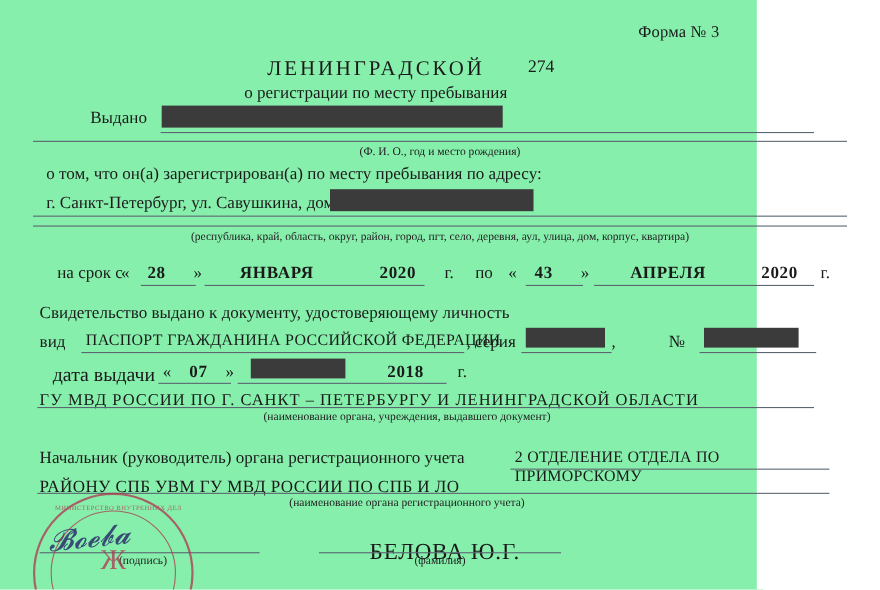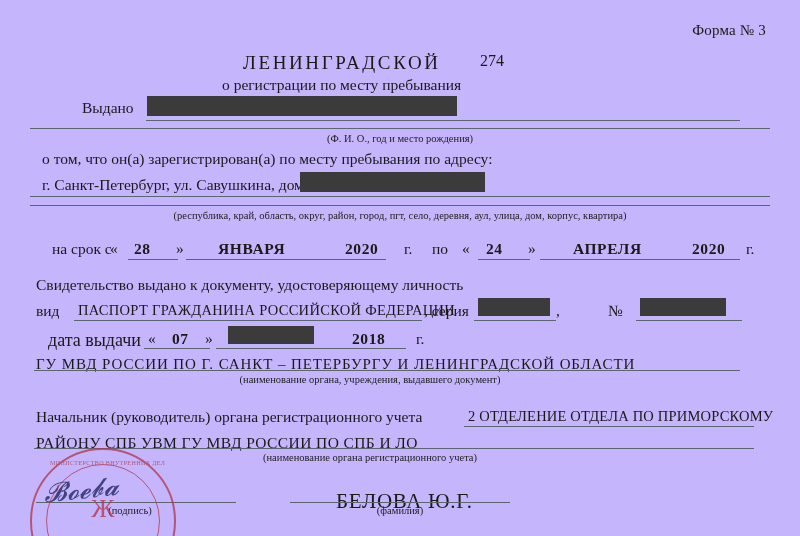--- a/index.html
+++ b/index.html
@@ -10,23 +10,23 @@
     width: 800px;
     height: 536px;
     background: #ffffff;
     font-family: "Liberation Serif", serif;
     color: #1a1a1a;
     overflow: hidden;
     position: relative;
   }
   .page {
     position: relative;
-    width: 800px;
+    width: 688px;
     height: 536px;
-    background: #c4b5fd;
+    background: #86efac;
   }
   
   .abs { position: absolute; }
 
   .form-no {
     right: 34px;
     top: 22px;
     font-size: 15px;
     letter-spacing: 0.2px;
   }
@@ -172,21 +172,21 @@
 
   <div class="abs term-row" style="left:52px;">на срок с</div>
   <div class="abs term-row" style="left:110px;">«</div>
   <div class="abs term-row bold-m" style="left:134px;">28</div>
   <div class="abs term-row" style="left:176px;">»</div>
   <div class="abs term-row bold-m" style="left:218px;">ЯНВАРЯ</div>
   <div class="abs term-row bold-m" style="left:345px;">2020</div>
   <div class="abs term-row" style="left:404px;">г.</div>
   <div class="abs term-row" style="left:432px;">по</div>
   <div class="abs term-row" style="left:462px;">«</div>
-  <div class="abs term-row bold-m" style="left:486px;">24</div>
+  <div class="abs term-row bold-m" style="left:486px;">43</div>
   <div class="abs term-row" style="left:528px;">»</div>
   <div class="abs term-row bold-m" style="left:573px;">АПРЕЛЯ</div>
   <div class="abs term-row bold-m" style="left:692px;">2020</div>
   <div class="abs term-row" style="left:746px;">г.</div>
   <div class="rule" style="left:128px; top:259px; width:50px;"></div>
   <div class="rule" style="left:186px; top:259px; width:200px;"></div>
   <div class="rule" style="left:478px; top:259px; width:52px;"></div>
   <div class="rule" style="left:540px; top:259px; width:200px;"></div>
 
   <div class="abs doc-line1">Свидетельство выдано к документу, удостоверяющему личность</div>

